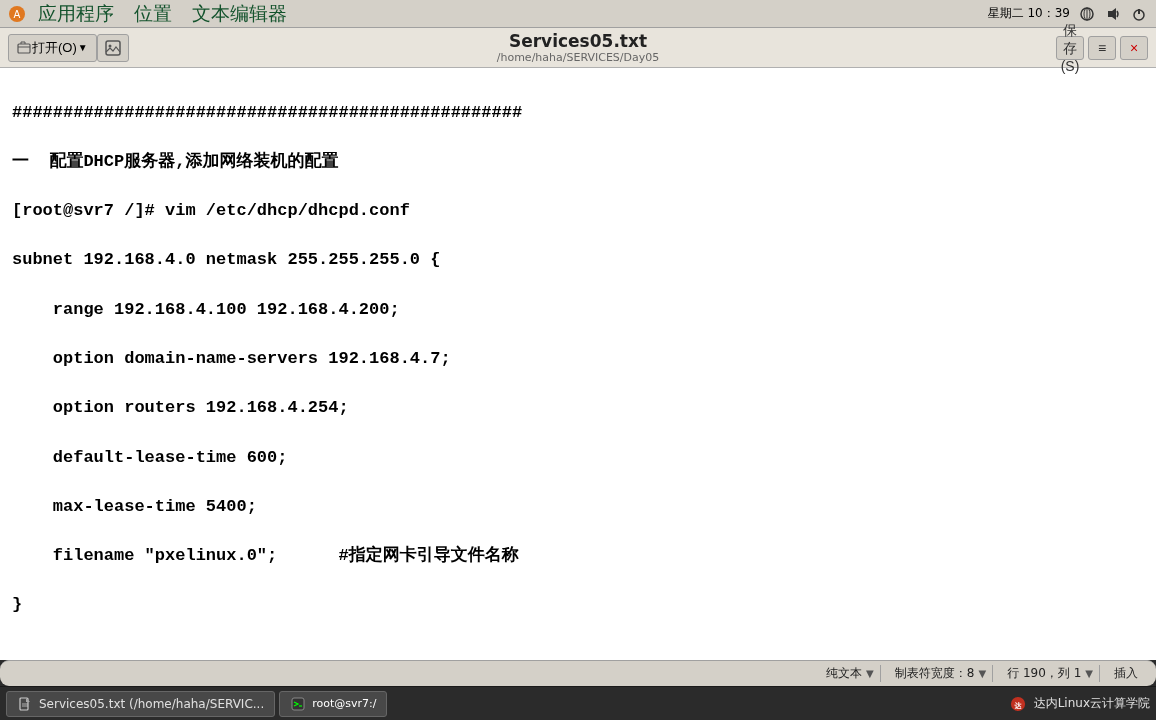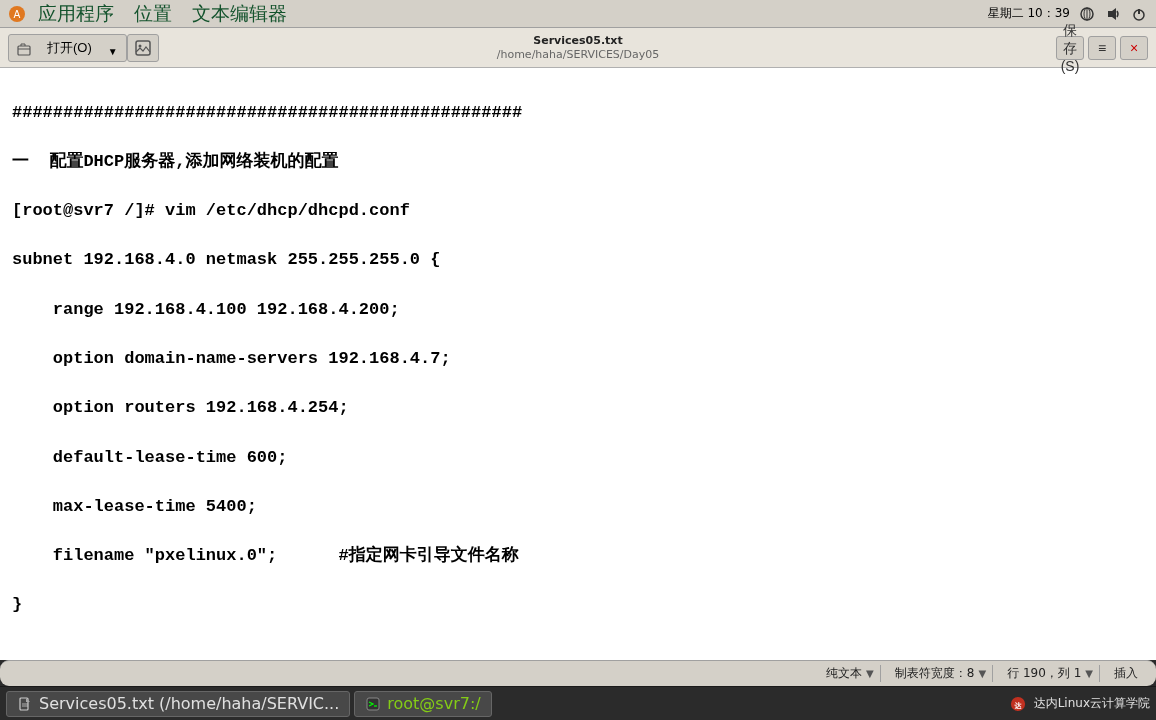--- a/index.html
+++ b/index.html
@@ -45,22 +45,22 @@
       width: 18px;
       height: 18px;
       display: inline-flex;
       align-items: center;
       justify-content: center;
       font-size: 14px;
       cursor: pointer;
     }
     .toolbar-btn {
       display: flex;
-      align-items: flex-end;
-      gap: 16px;
+      align-items: center;
+      gap: 1px;
       padding: 4px 8px;
       background: #d4d0c8;
       border: 1px solid #a0a0a0;
       border-radius: 3px;
       cursor: pointer;
       font-size: 13px;
       color: #000;
     }
     .toolbar-icon-btn {
       width: 32px;
@@ -259,21 +259,21 @@
   </button>
   <button class="toolbar-icon-btn">
     <svg width="18" height="18" viewBox="0 0 18 18">
         <rect x="2" y="2" width="14" height="14" rx="2" fill="none" stroke="#555" stroke-width="1.5"></rect>
         <circle cx="6" cy="7" r="1.5" fill="#555"></circle>
         <path d="M2,13 L6,9 L9,12 L12,8 L16,13" fill="none" stroke="#555" stroke-width="1.2"></path>
       </svg>
   </button>
 
   <div class="toolbar-center">
-    <div style="font-size:11px;font-weight:bold;color:#222;">Services05.txt</div>
+    <div style="font-size:17px;font-weight:bold;color:#222;">Services05.txt</div>
     <div style="font-size:11px;color:#666;">/home/haha/SERVICES/Day05</div>
   </div>
 
   <div class="window-controls">
     <button class="win-btn">
       <span>保存(S)</span>
     </button>
     <button class="win-btn">
       <span>≡</span>
     </button>
@@ -322,32 +322,32 @@
 
   <div class="taskbar-item">
     <span class="taskbar-icon">
       <svg width="14" height="14" viewBox="0 0 14 14">
           <rect x="2" y="1" width="8" height="12" rx="1" fill="none" stroke="#ccc" stroke-width="1.2"></rect>
           <path d="M8,1 L12,5 L8,5 Z" fill="#aaa"></path>
           <line x1="4" y1="7" x2="10" y2="7" stroke="#ccc" stroke-width="0.8"></line>
           <line x1="4" y1="9" x2="10" y2="9" stroke="#ccc" stroke-width="0.8"></line>
         </svg>
     </span>
-    <span style="color:#e0e0e0;font-size:16px;">Services05.txt (/home/haha/SERVIC...</span>
+    <span style="color:#e0e0e0;font-size:12px;">Services05.txt (/home/haha/SERVIC...</span>
   </div>
 
   <div class="taskbar-item">
     <span class="taskbar-icon">
       <svg width="14" height="14" viewBox="0 0 14 14">
           <rect x="1" y="1" width="12" height="12" rx="2" fill="#333" stroke="#888" stroke-width="1"></rect>
           <path d="M3,5 L7,7 L3,9" fill="none" stroke="#0f0" stroke-width="1.2"></path>
           <line x1="8" y1="9" x2="11" y2="9" stroke="#0f0" stroke-width="1.2"></line>
         </svg>
     </span>
-    <span style="color:#84cc16;font-size:16px;">root@svr7:/</span>
+    <span style="color:#ffffff;font-size:11px;">root@svr7:/</span>
   </div>
 
   <div class="taskbar-right">
 
     <span class="taskbar-icon">
       <svg width="18" height="18" viewBox="0 0 18 18">
           <circle cx="9" cy="9" r="8" fill="#c03020"></circle>
           <text x="9" y="13" text-anchor="middle" font-size="8" fill="white" font-weight="bold">达</text>
         </svg>
     </span>

